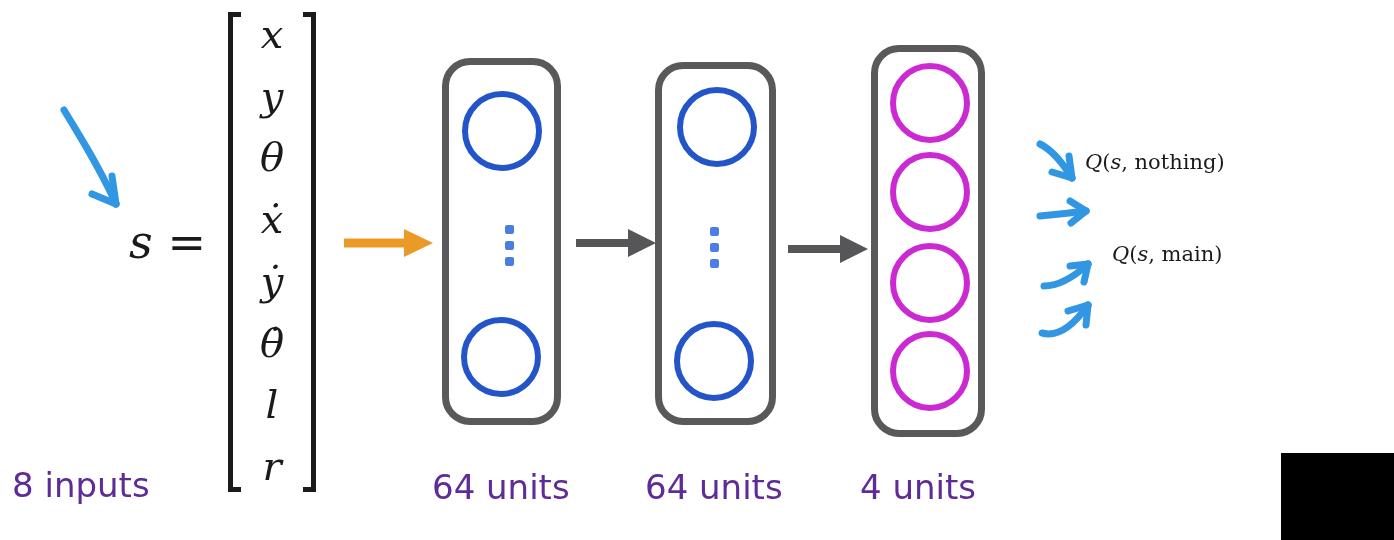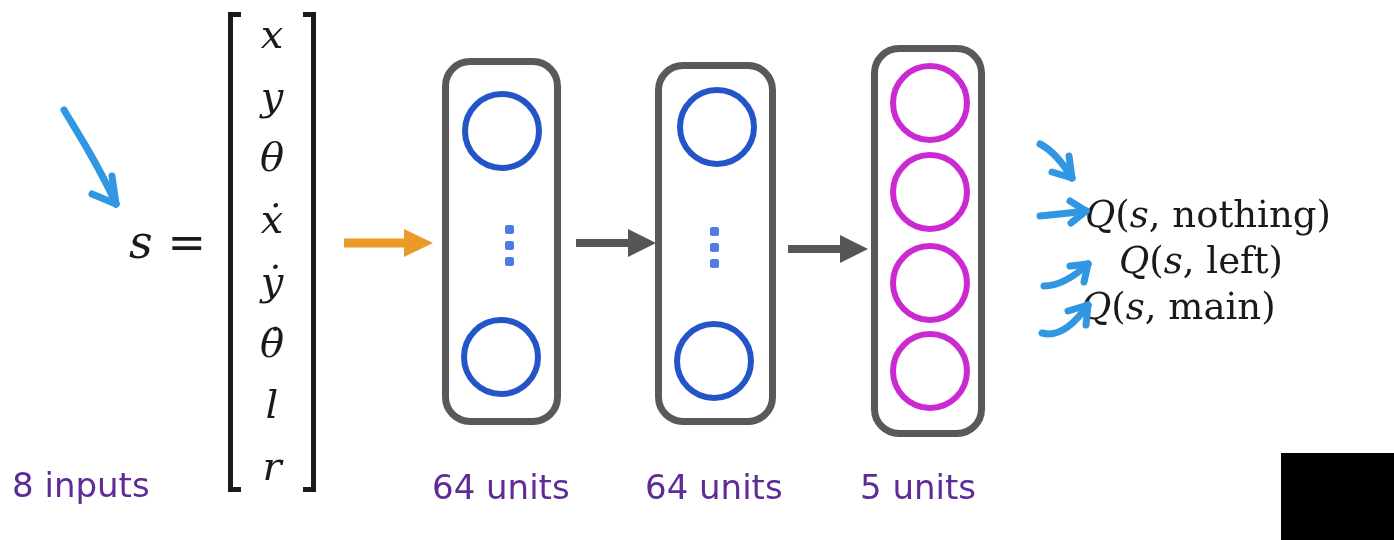--- a/index.html
+++ b/index.html
@@ -23,21 +23,21 @@
   .neuron{position:absolute;box-sizing:border-box;width:80px;height:80px;border-radius:50%;background:#ffffff;}
   .neuron.blue{border:6px solid #2355c8;}
   .neuron.magenta{border:6px solid #cb2ad3;}
   .dot{position:absolute;width:9px;height:9px;border-radius:2px;background:#4b7ee2;}
 
   
   .caption{position:absolute;font-family:"DejaVu Sans",sans-serif;font-size:34px;color:#5e2b97;line-height:1;}
   .caption.centered{width:140px;}
 
   
-  .q-text{position:absolute;font-size:37px;color:#1a1a1a;line-height:1.15;white-space:nowrap;margin-top:44px;}
+  .q-text{position:absolute;font-size:21px;color:#1a1a1a;line-height:1.15;white-space:nowrap;}
   .q-text .mi{font-style:italic;}
 
   .black-rect{position:absolute;left:1281px;top:453px;width:113px;height:87px;background:#000000;}
 </style>
 </head>
 <body>
 
 <div class="canvas">
 
   <svg class="abs" style="left:52px;top:102px" width="82" height="120" viewBox="0 0 82 120">
@@ -117,43 +117,40 @@
     <span class="mi">Q</span><span>(</span><span class="mi">s</span><span>, </span><span>nothing</span><span>)</span>
   </div>
 
   <svg class="abs" style="left:1036px;top:196px" width="64" height="34" viewBox="0 0 64 34">
     <g stroke="#3297e2" stroke-width="7" stroke-linecap="round" fill="none">
       <path d="M4,20 Q26,18 50,15"></path>
       <path d="M50,15 L34,5"></path>
       <path d="M50,15 L35,27"></path>
     </g>
   </svg>
-  <div class="q-text" style="left:1119px;top:196px">
-    <span class="mi">Q</span><span>(</span><span class="mi">s</span><span>, </span><span>left</span><span>)</span>
-  </div>
 
   <svg class="abs" style="left:1040px;top:252px" width="60" height="42" viewBox="0 0 60 42">
     <g stroke="#3297e2" stroke-width="7" stroke-linecap="round" fill="none">
       <path d="M4,34 Q24,34 48,12"></path>
       <path d="M48,12 L30,14"></path>
       <path d="M48,12 L44,30"></path>
     </g>
   </svg>
-  <div class="q-text" style="left:1081px;top:242px">
+  <div class="q-text" style="left:1112px;top:242px">
     <span class="mi">Q</span><span>(</span><span class="mi">s</span><span>, </span><span>main</span><span>)</span>
   </div>
 
   <svg class="abs" style="left:1036px;top:293px" width="66" height="50" viewBox="0 0 66 50">
     <g stroke="#3297e2" stroke-width="7" stroke-linecap="round" fill="none">
       <path d="M6,40 Q28,46 52,12"></path>
       <path d="M52,12 L32,18"></path>
       <path d="M52,12 L50,32"></path>
     </g>
   </svg>
 
   <div class="caption" style="left:12px;top:468px">8 inputs</div>
   <div class="caption centered" style="left:432px;top:470px">64 units</div>
   <div class="caption centered" style="left:645px;top:470px">64 units</div>
-  <div class="caption centered" style="left:860px;top:470px">5 units</div>
+  <div class="caption centered" style="left:860px;top:470px">4 units</div>
 
   <div class="black-rect"></div>
 
 </div>
 
 </body></html>

